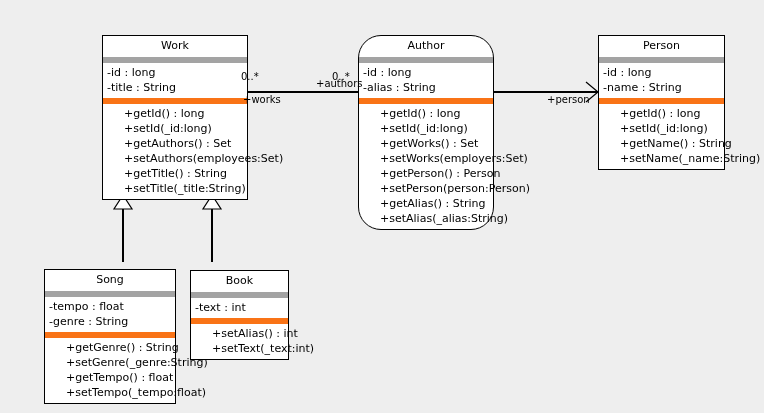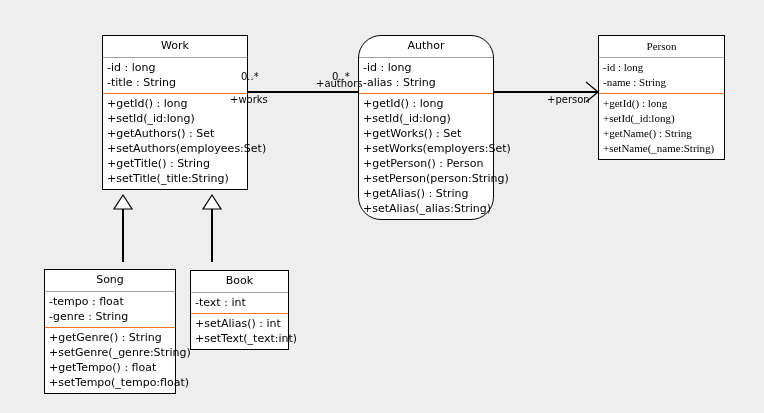--- a/index.html
+++ b/index.html
@@ -34,29 +34,30 @@
     border: 1px solid #000000;
     box-sizing: border-box;
     z-index: 2;
   }
   .uml-name {
     text-align: center;
     font-size: 11px;
     line-height: 14px;
     padding: 3px 4px 4px 4px;
     color: #000;
-    border-bottom: 1px solid #a3a3a3;
+    border-bottom: 6px solid #a3a3a3;
     white-space: nowrap;
   }
   .uml-compartment {
     padding: 2px 0 3px 0;
-    border-bottom: 1px solid #f97316;
+    border-bottom: 6px solid #f97316;
   }
   .uml-compartment.last {
     border-bottom: none;
+    padding-left: 17px;
   }
   .uml-feature {
     font-size: 11px;
     line-height: 15px;
     padding: 0 3px 0 4px;
     white-space: nowrap;
     color: #000;
   }
   .edge-label {
     position: absolute;
@@ -107,27 +108,27 @@
     <div class="uml-compartment">
       <div class="uml-feature">-id : long</div>
       <div class="uml-feature">-alias : String</div>
     </div>
     <div class="uml-compartment last">
       <div class="uml-feature">+getId() : long</div>
       <div class="uml-feature">+setId(_id:long)</div>
       <div class="uml-feature">+getWorks() : Set</div>
       <div class="uml-feature">+setWorks(employers:Set)</div>
       <div class="uml-feature">+getPerson() : Person</div>
-      <div class="uml-feature">+setPerson(person:String)</div>
+      <div class="uml-feature">+setPerson(person:Person)</div>
       <div class="uml-feature">+getAlias() : String</div>
       <div class="uml-feature">+setAlias(_alias:String)</div>
     </div>
   </div>
 
-  <div class="uml-class" style="left:598px; top:35px; width:127px;font-family:Liberation Serif, serif;">
+  <div class="uml-class" style="left:598px; top:35px; width:127px;">
     <div class="uml-name">Person</div>
     <div class="uml-compartment">
       <div class="uml-feature">-id : long</div>
       <div class="uml-feature">-name : String</div>
     </div>
     <div class="uml-compartment last">
       <div class="uml-feature">+getId() : long</div>
       <div class="uml-feature">+setId(_id:long)</div>
       <div class="uml-feature">+getName() : String</div>
       <div class="uml-feature">+setName(_name:String)</div>
@@ -154,17 +155,17 @@
       <div class="uml-feature">-text : int</div>
     </div>
     <div class="uml-compartment last">
       <div class="uml-feature">+setAlias() : int</div>
       <div class="uml-feature">+setText(_text:int)</div>
     </div>
   </div>
 
   <div class="edge-label" style="left:241px; top:71px;">0..*</div>
   <div class="edge-label" style="left:332px; top:71px;">0..*</div>
-  <div class="edge-label" style="left:230px; top:94px;">+works</div>
+  <div class="edge-label" style="left:243px; top:94px;">+works</div>
   <div class="edge-label" style="left:316px; top:78px;">+authors</div>
   <div class="edge-label" style="left:547px; top:94px;text-align:center;">+person</div>
 
 </div>
 
 </body></html>

